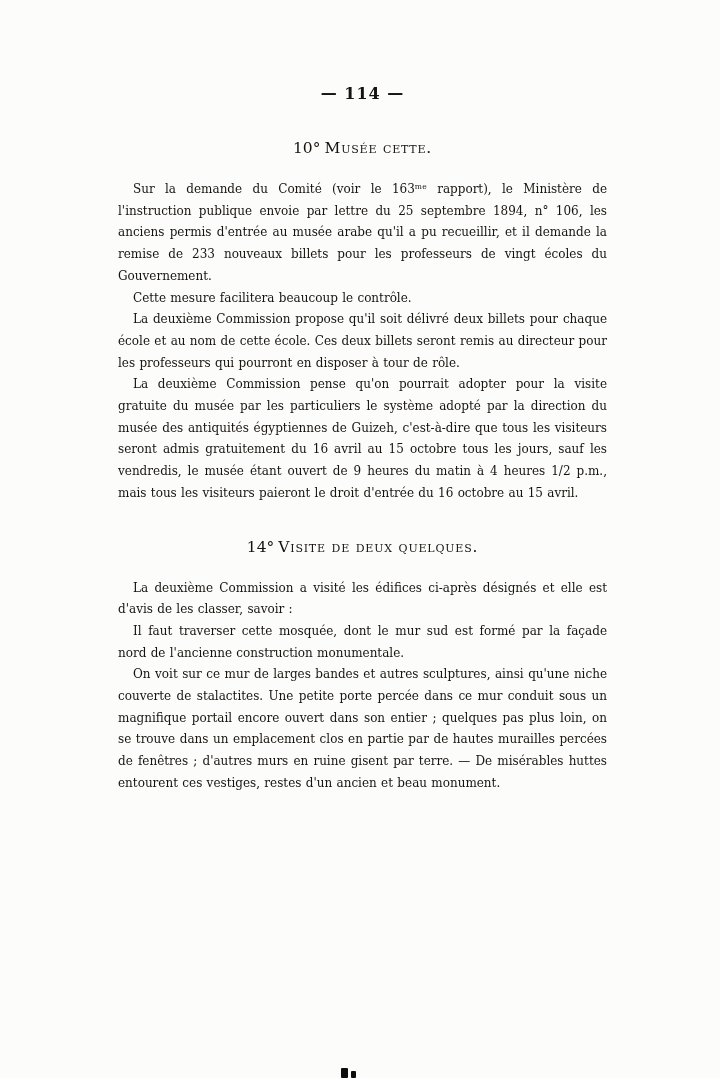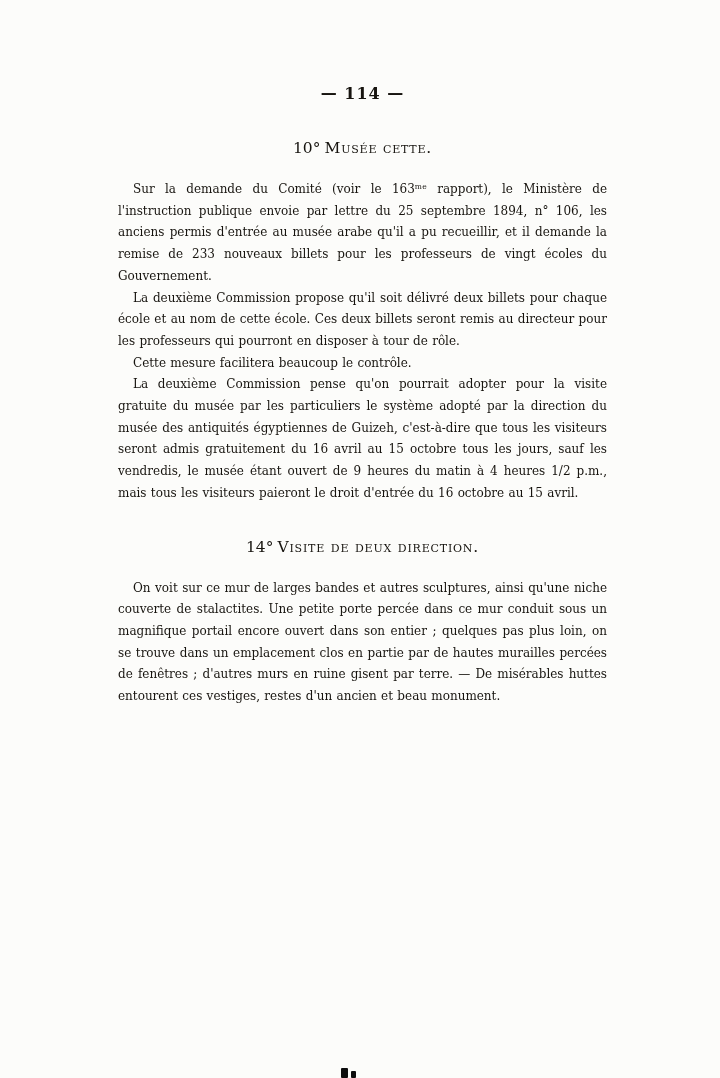--- a/index.html
+++ b/index.html
@@ -56,26 +56,28 @@
 </head>
 <body>
 
 <div class="page">
 
   <div class="page-number">— 114 —</div>
 
   <section class="section-musee">
     <h2 class="section-heading"><span class="heading-number">10°</span><span class="heading-title">Musée cette.</span></h2>
     <p>Sur la demande du Comité (voir le 163ᵐᵉ rapport), le Ministère de l'instruction publique envoie par lettre du 25 septembre 1894, n° 106, les anciens permis d'entrée au musée arabe qu'il a pu recueillir, et il demande la remise de 233 nouveaux billets pour les professeurs de vingt écoles du Gouvernement.</p>
+    <p>Cette mesure facilitera beaucoup le contrôle.</p>
     <p>La deuxième Commission propose qu'il soit délivré deux billets pour chaque école et au nom de cette école. Ces deux billets seront remis au directeur pour les professeurs qui pourront en disposer à tour de rôle.</p>
-    <p>Cette mesure facilitera beaucoup le contrôle.</p>
     <p>La deuxième Commission pense qu'on pourrait adopter pour la visite gratuite du musée par les particuliers le système adopté par la direction du musée des antiquités égyptiennes de Guizeh, c'est-à-dire que tous les visiteurs seront admis gratuitement du 16 avril au 15 octobre tous les jours, sauf les vendredis, le musée étant ouvert de 9 heures du matin à 4 heures 1/2 p.m., mais tous les visiteurs paieront le droit d'entrée du 16 octobre au 15 avril.</p>
   </section>
 
   <section class="section-visite">
-    <h2 class="section-heading"><span class="heading-number">14°</span><span class="heading-title">Visite de deux direction.</span></h2>
+    <h2 class="section-heading"><span class="heading-number">14°</span><span class="heading-title">Visite de deux quelques.</span></h2>
+    <p>La deuxième Commission a visité les édifices ci-après désignés et elle est d'avis de les classer, savoir :</p>
+    <p>Il faut traverser cette mosquée, dont le mur sud est formé par la façade nord de l'ancienne construction monumentale.</p>
     <p>On voit sur ce mur de larges bandes et autres sculptures, ainsi qu'une niche couverte de stalactites. Une petite porte percée dans ce mur conduit sous un magnifique portail encore ouvert dans son entier ; quelques pas plus loin, on se trouve dans un emplacement clos en partie par de hautes murailles percées de fenêtres ; d'autres murs en ruine gisent par terre. — De misérables huttes entourent ces vestiges, restes d'un ancien et beau monument.</p>
   </section>
 
 </div>
 
 <div class="artifact artifact-1"></div>
 <div class="artifact artifact-2"></div>
 
 </body></html>

